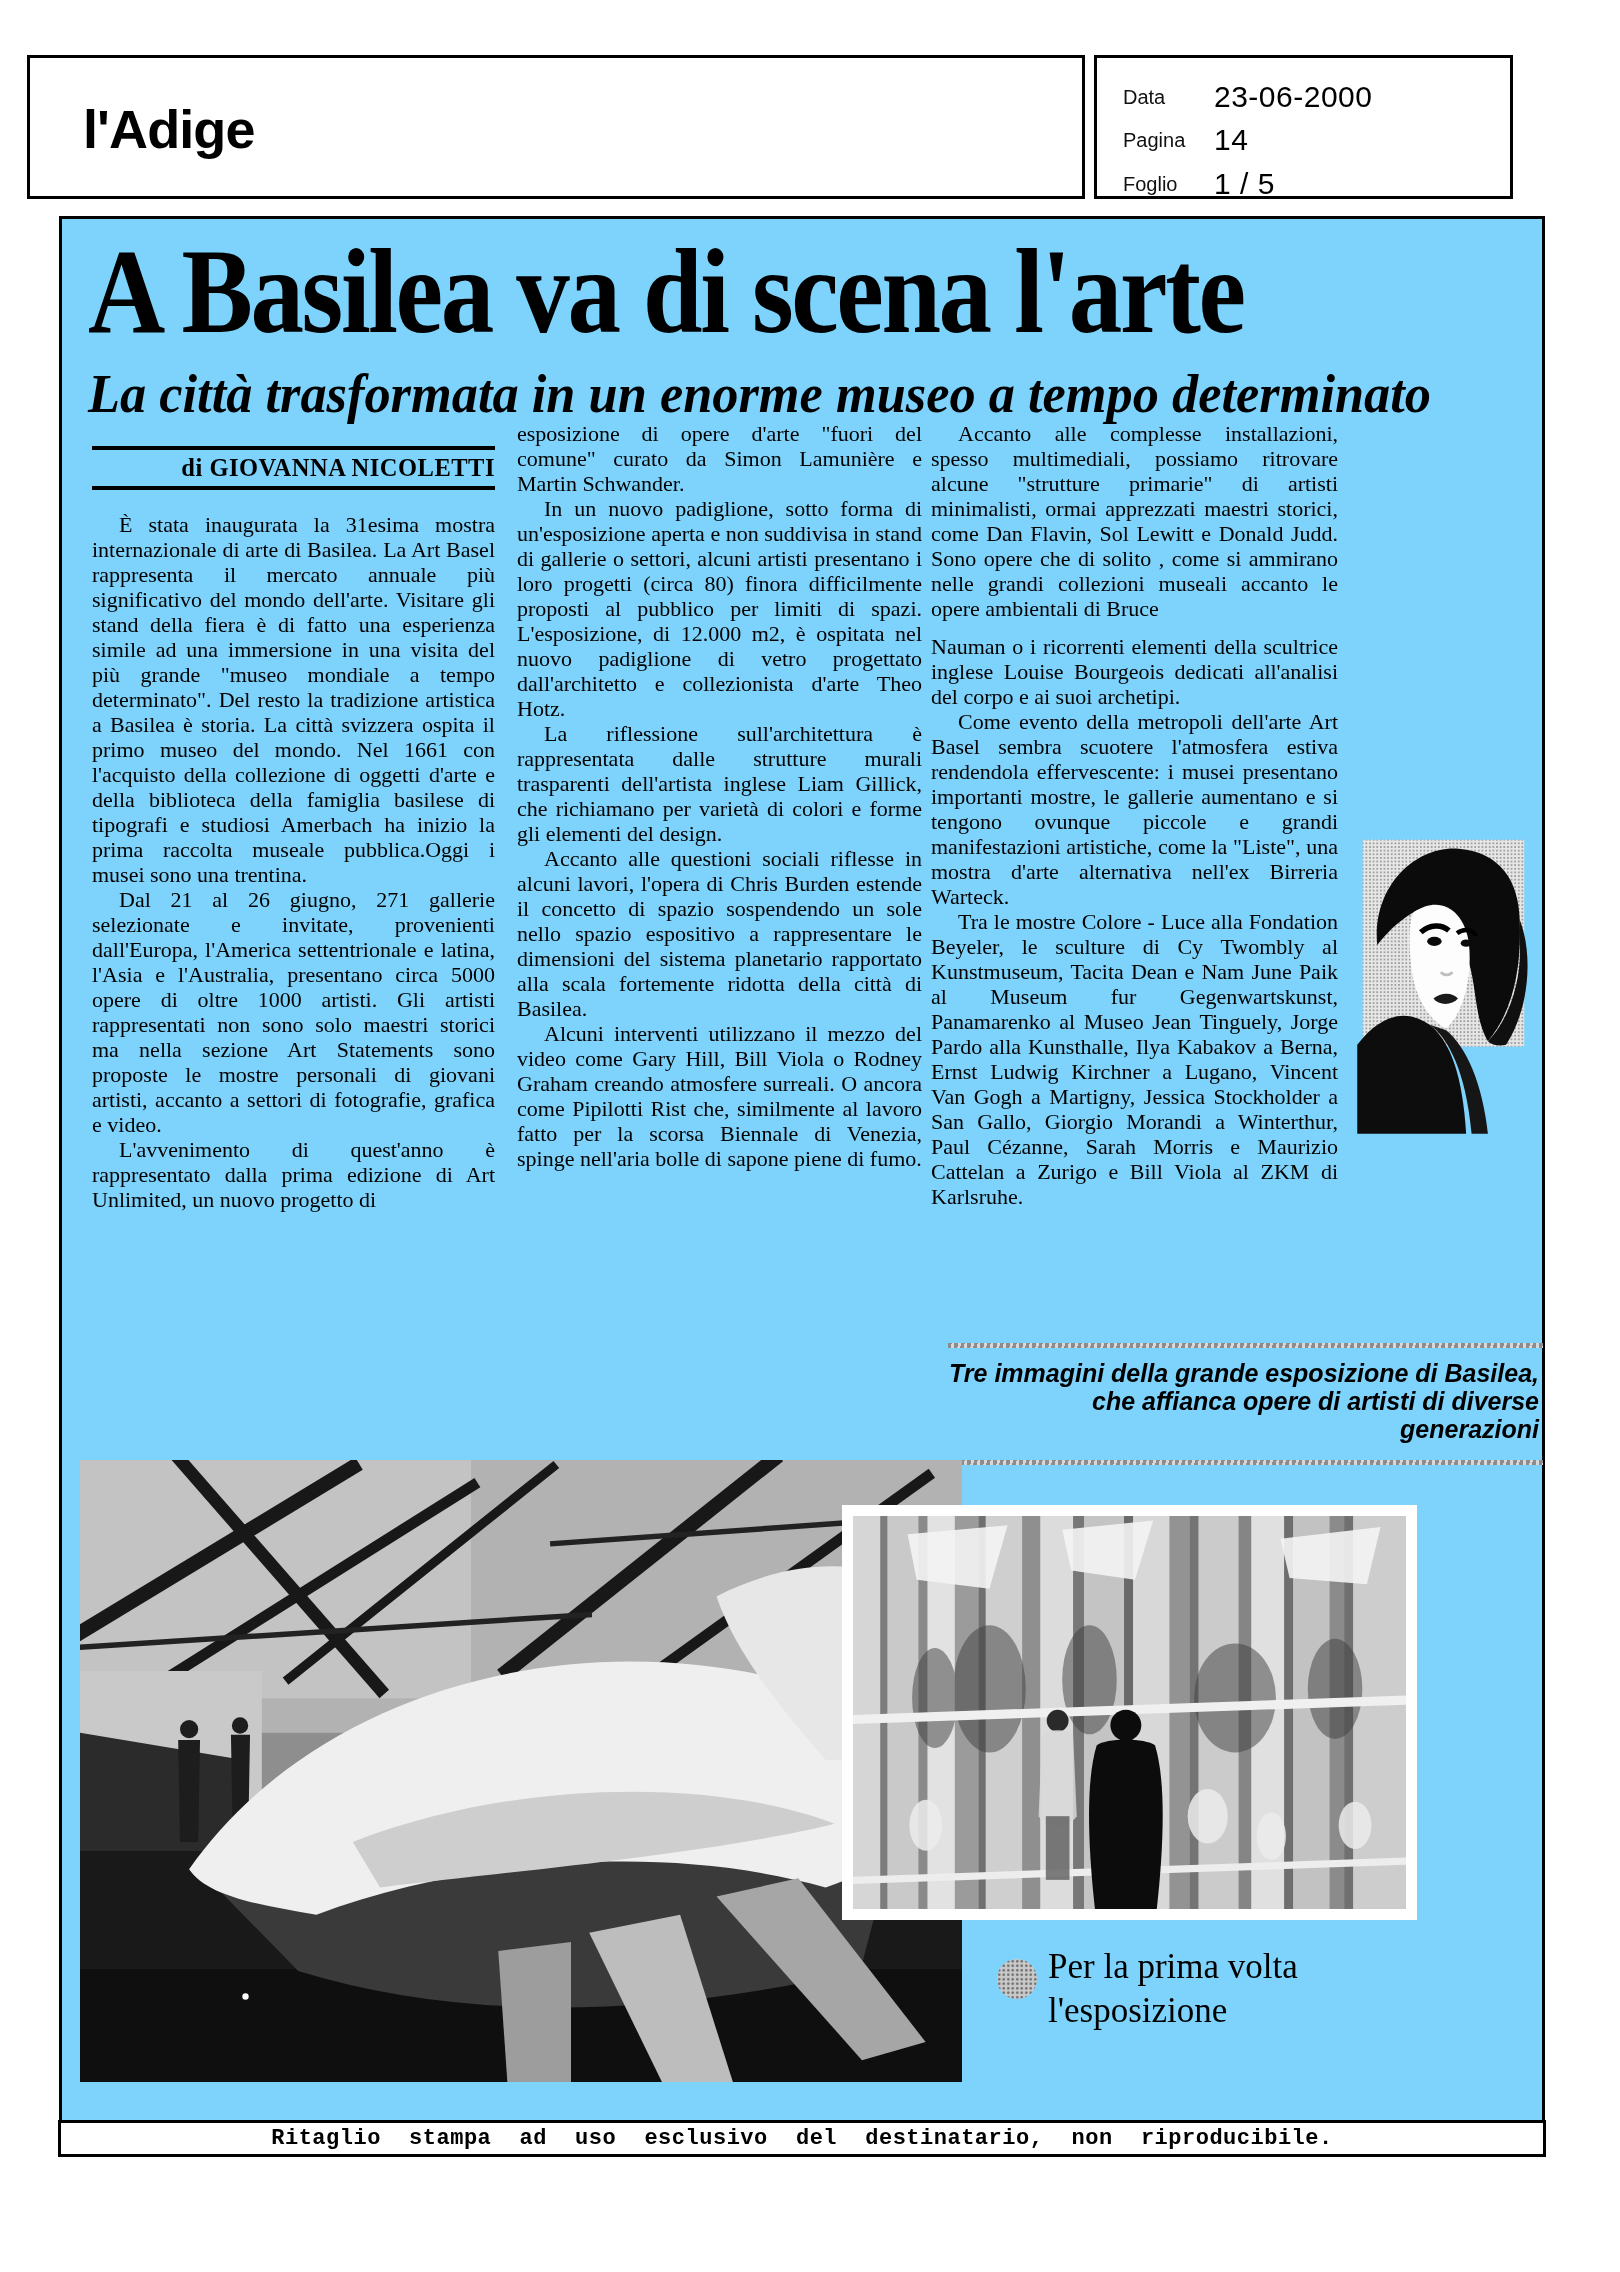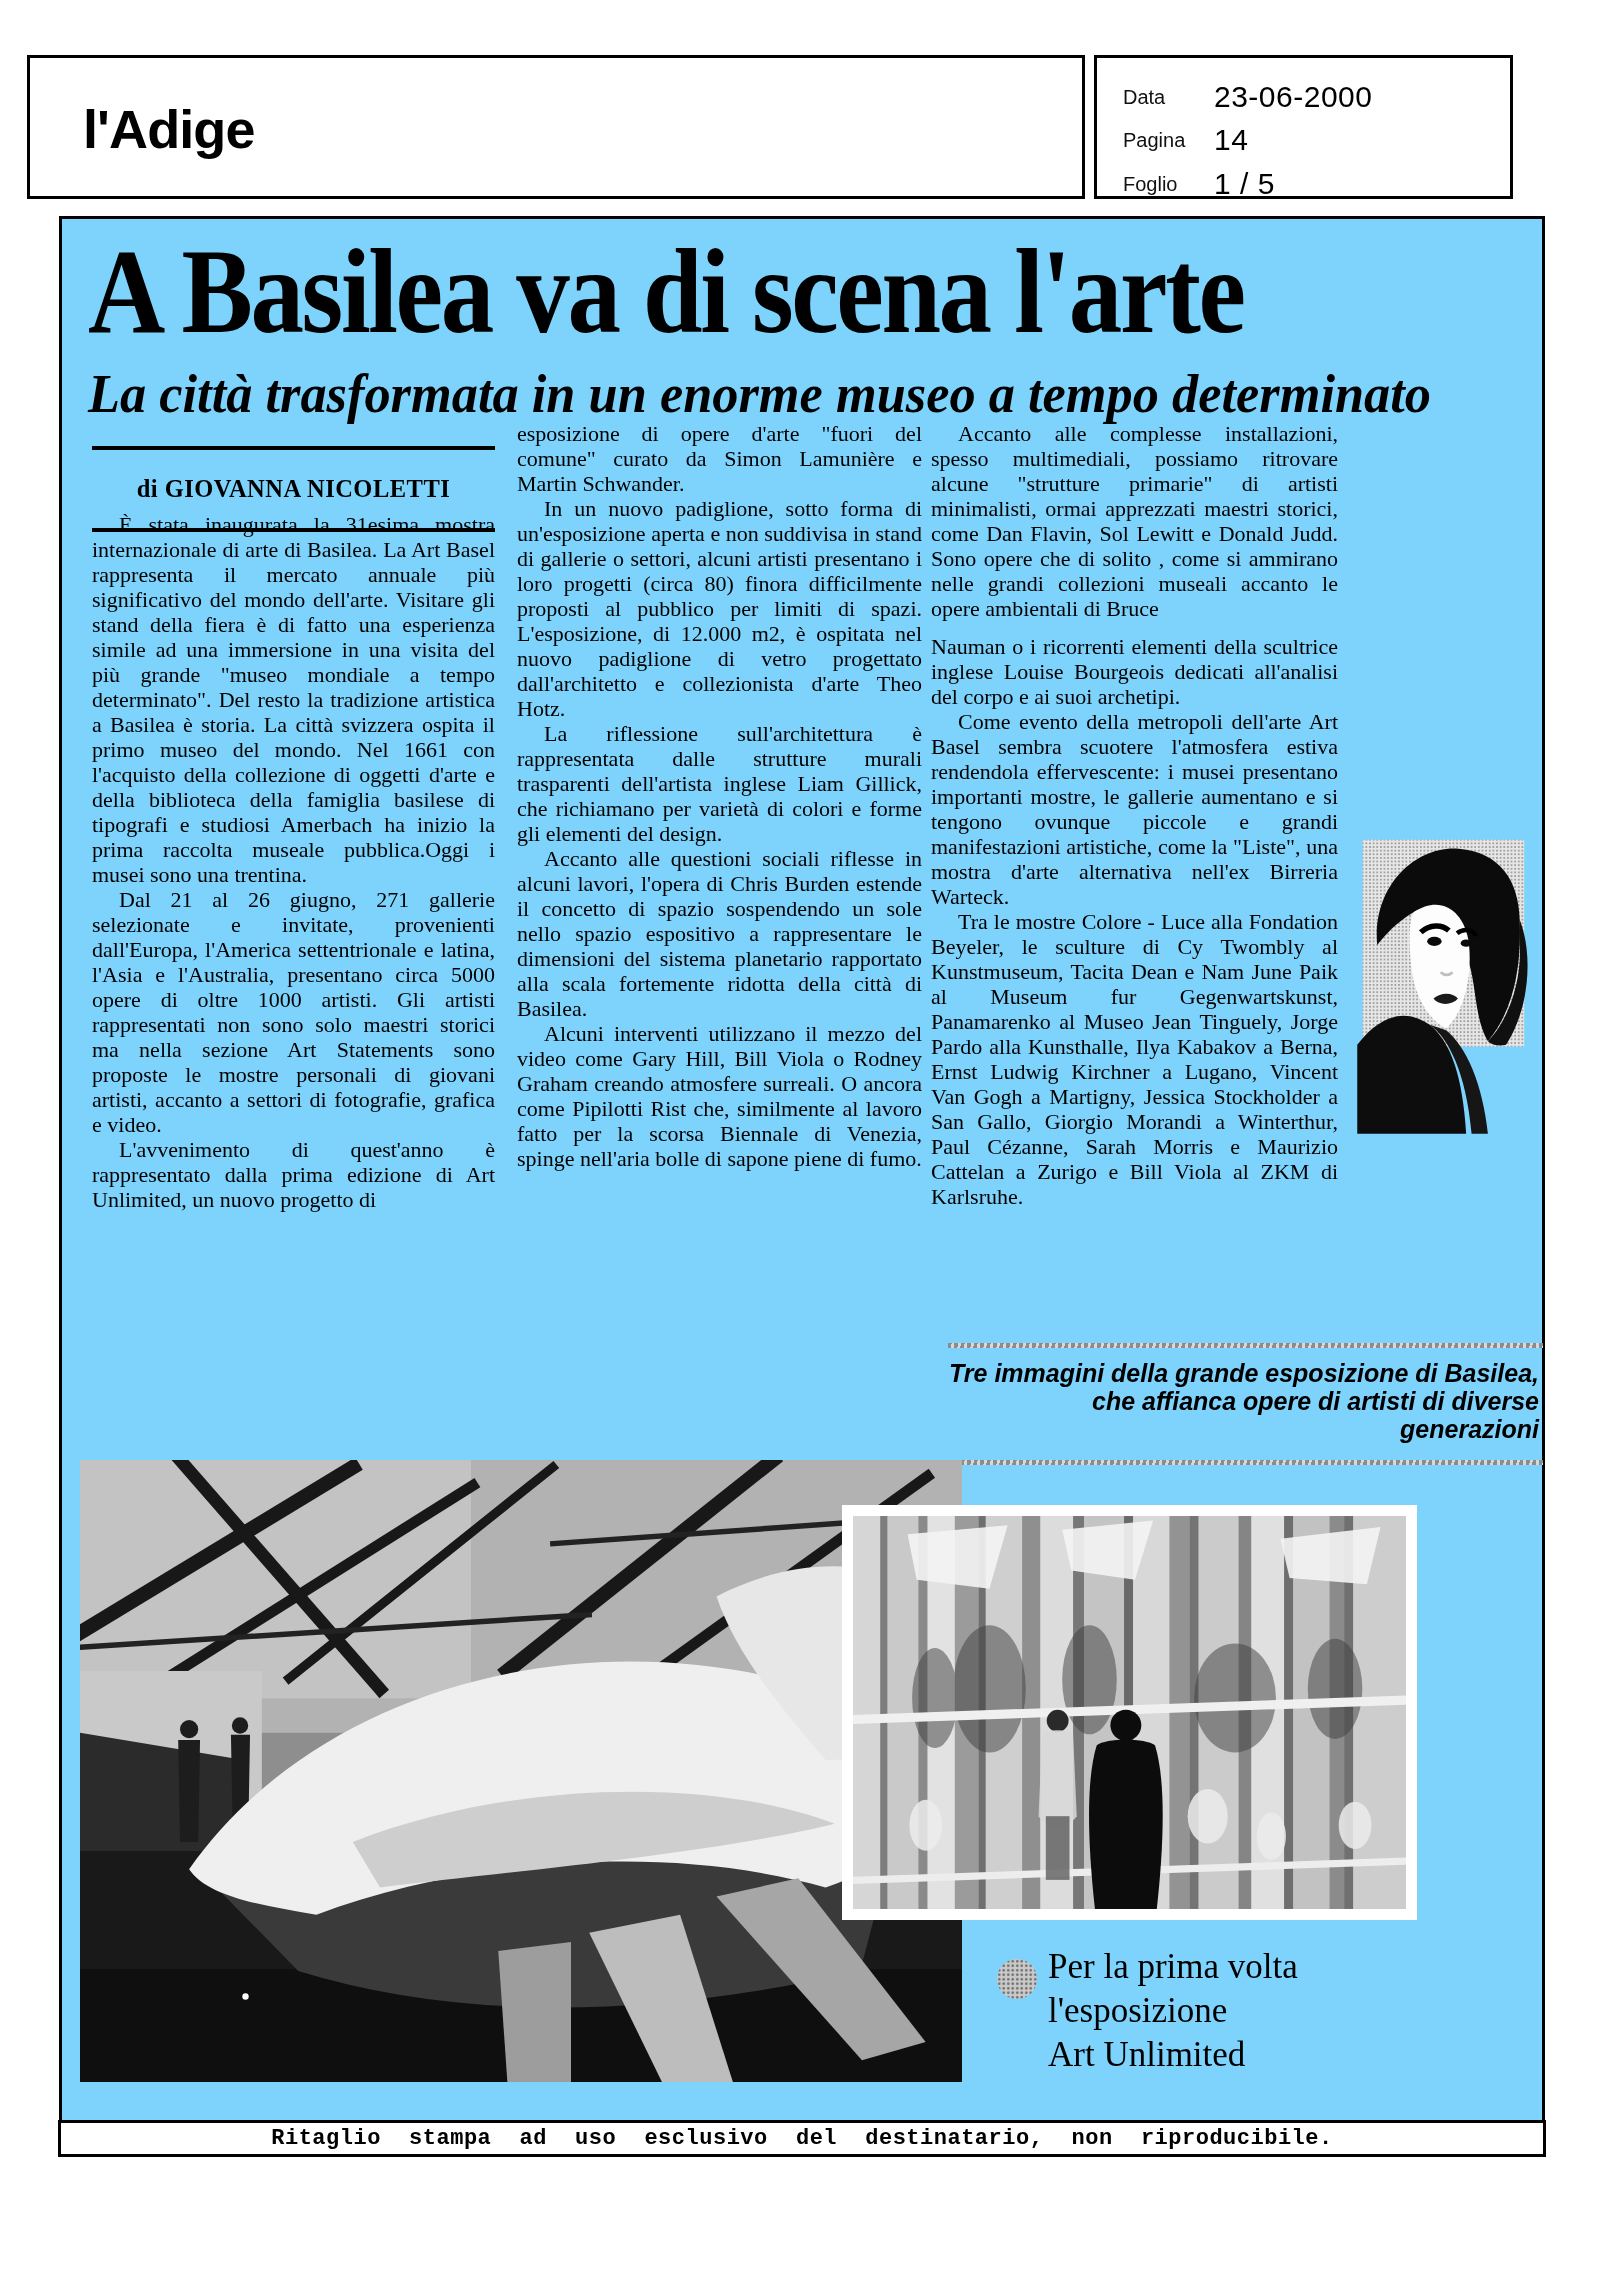--- a/index.html
+++ b/index.html
@@ -27,21 +27,21 @@
 
   .headline{position:absolute;left:25.5px;top:9px;width:1455px;
             font-weight:700;font-size:121px;line-height:1.05;white-space:nowrap;
             letter-spacing:-2.7px;transform:scaleX(0.885);transform-origin:left top;}
   .subtitle{position:absolute;left:25.5px;top:144px;width:1455px;
             font-style:italic;font-weight:700;font-size:54px;white-space:nowrap;
             letter-spacing:0px;transform:scaleX(0.97);transform-origin:left top;}
 
   .byline-box{position:absolute;left:30px;top:227px;width:403px;
               border-top:4.5px solid #000;border-bottom:4.5px solid #000;
-              padding:25px 0;text-align:center;
+              padding:4px 0;text-align:right;
               font-weight:700;font-size:24.5px;letter-spacing:0.5px;}
 
   .col{position:absolute;font-size:22px;line-height:25px;text-align:justify;}
   .col1{left:30px;top:293px;width:403px;}
   .col2{left:455px;top:202px;width:405px;}
   .col3{left:869px;top:202px;width:407px;}
   .par{text-indent:27px;margin:0;}
   .par.noindent{text-indent:0;}
   .par.gap{margin-top:12.7px;}
 
@@ -245,20 +245,19 @@
           <circle cx="300" cy="230" r="17" fill="#0c0c0c"></circle>
           <path d="M268,252 C278,244 322,244 332,252 C344,290 342,360 334,432 L266,432 C258,360 256,290 268,252 Z" fill="#0c0c0c"></path>
         </g>
       </svg>
     </div>
 
     <div class="note-bullet"></div>
     <div class="note">
       <div>Per la prima volta</div>
       <div>l'esposizione</div>
-      <div>Art Unlimited</div>
     </div>
 
     <div class="footer-strip">Ritaglio stampa ad uso esclusivo del destinatario, non riproducibile.</div>
   </div>
 
 </div>
 
 
 </body></html>

